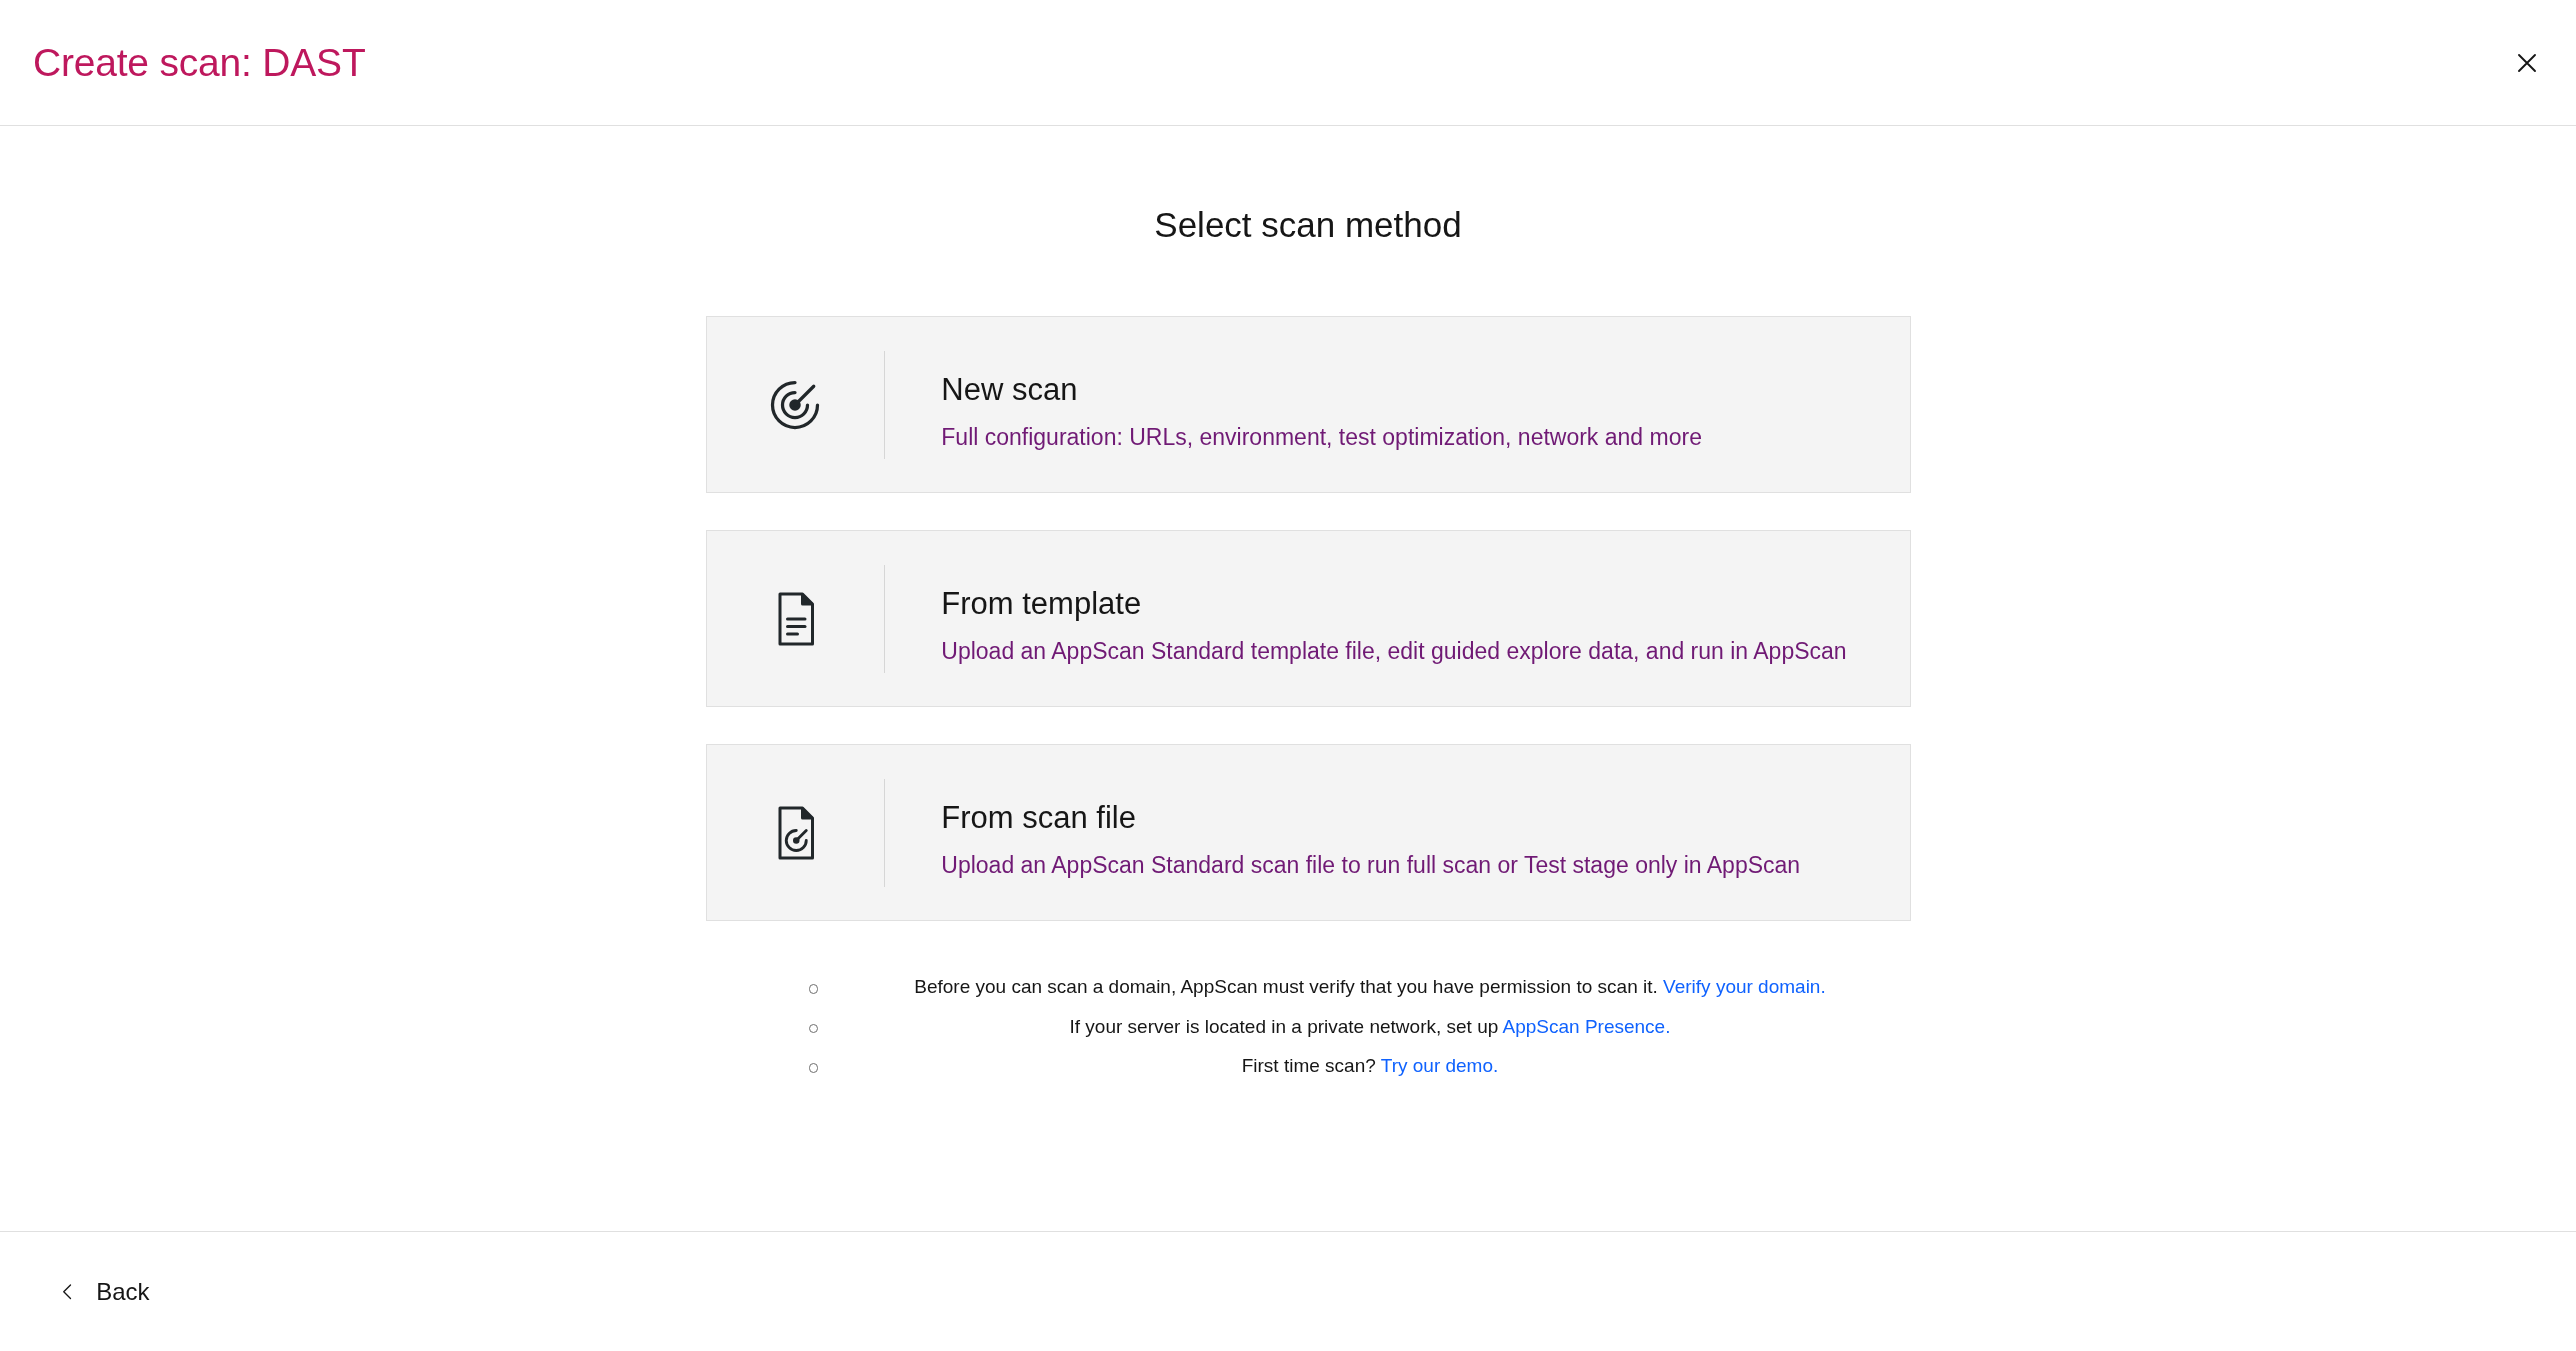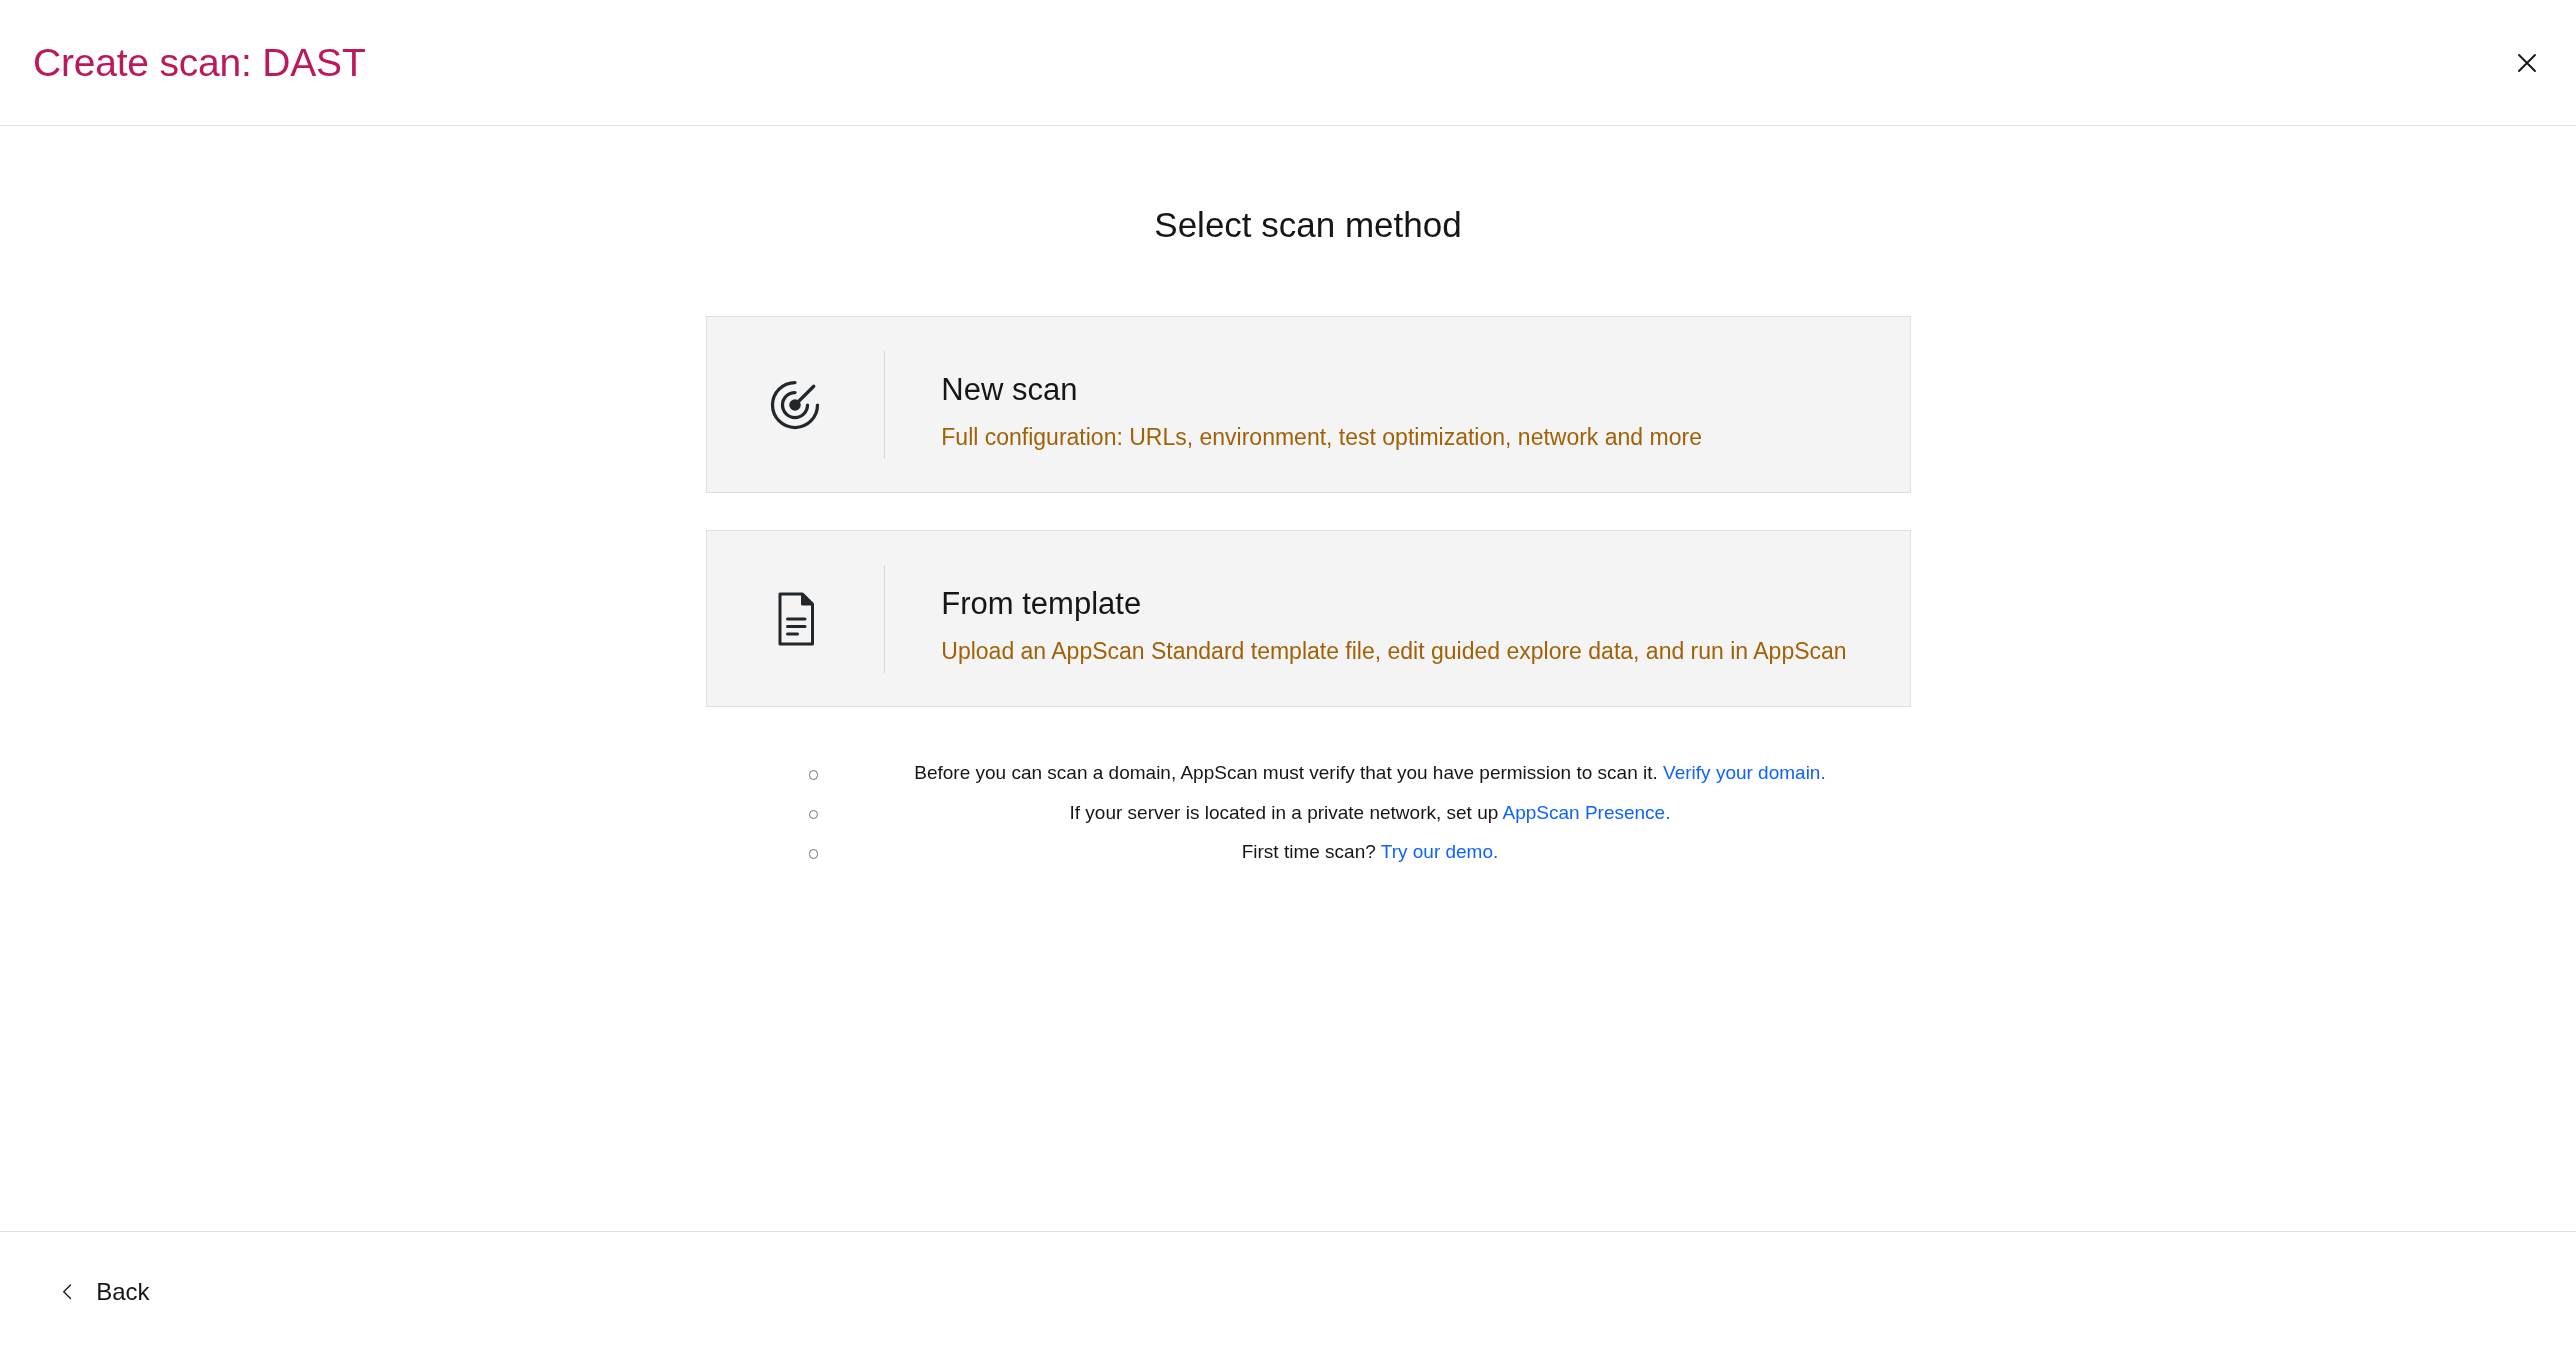--- a/index.html
+++ b/index.html
@@ -104,21 +104,21 @@
   }
   .card-title {
     font-size: 31px;
     font-weight: 400;
     color: #161616;
     margin-bottom: 16px;
   }
   .card-desc {
     font-size: 23px;
     font-weight: 400;
-    color: #a16207;
+    color: #701a75;
   }
 
   
   .bys {
     margin-top: 50px;
     padding-left: 68px;
   }
   .bys-title {
     font-size: 24px;
     font-weight: 700;
@@ -219,20 +219,36 @@
             <path d="M18 36 H26" stroke="#21272a" stroke-width="2.4" stroke-linecap="round"></path>
           </svg>
         </div>
         <div class="card-divider"></div>
         <div class="card-text">
           <div class="card-title">From template</div>
           <div class="card-desc">Upload an AppScan Standard template file, edit guided explore data, and run in AppScan</div>
         </div>
       </div>
 
+      <div class="card">
+        <div class="card-icon">
+          <svg width="60" height="60" viewBox="0 0 48 48" fill="none">
+            <path d="M12 4 H30 L38 12 V44 H12 Z" stroke="#21272a" stroke-width="2.4" fill="none" stroke-linejoin="round"></path>
+            <path d="M30 4 V12 H38" stroke="#21272a" stroke-width="2.4" fill="#21272a" stroke-linejoin="round"></path>
+            <path d="M25 22 A8 8 0 1 0 33 30" stroke="#21272a" stroke-width="2.3" fill="none" stroke-linecap="round"></path>
+            <circle cx="25" cy="30" r="2.6" fill="#21272a"></circle>
+            <path d="M25 30 L33 22" stroke="#21272a" stroke-width="2.3" stroke-linecap="round"></path>
+          </svg>
+        </div>
+        <div class="card-divider"></div>
+        <div class="card-text">
+          <div class="card-title">From scan file</div>
+          <div class="card-desc">Upload an AppScan Standard scan file to run full scan or Test stage only in AppScan</div>
+        </div>
+      </div>
 
       <div class="bys">
         <ul class="bys-list">
           <li>
             <span>Before you can scan a domain, AppScan must verify that you have permission to scan it. </span><a class="link" href="#">Verify your domain.</a>
           </li>
           <li>
             <span>If your server is located in a private network, set up </span><a class="link" href="#">AppScan Presence.</a>
           </li>
           <li>

